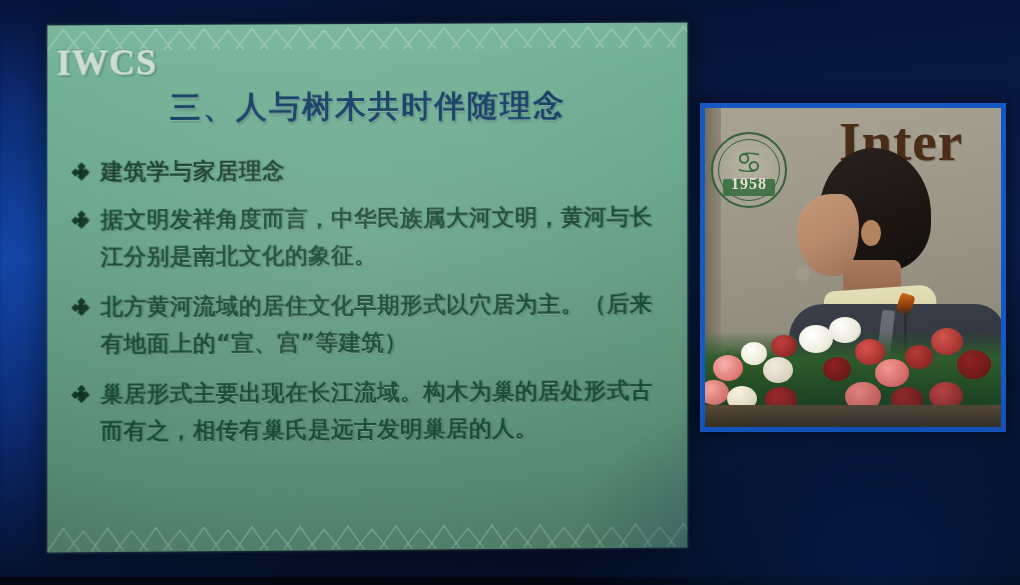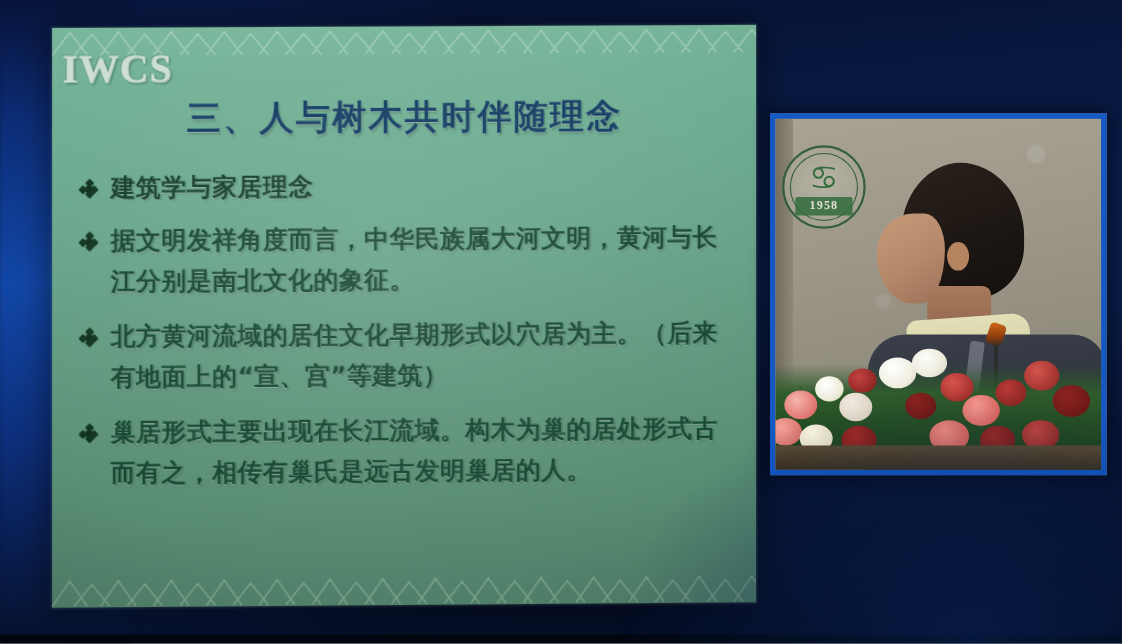--- a/index.html
+++ b/index.html
@@ -169,21 +169,21 @@
   }
   #seal .leaf {
     position:absolute; left:50%; top:40%;
     transform:translate(-50%,-50%);
     font-size:30px; color:#2f6b3a; line-height:1;
   }
   #seal .year {
     position:absolute; left:0; right:0; bottom:13px;
     text-align:center;
     font-family:"Liberation Serif", serif;
-    font-size:11px; font-weight:700; letter-spacing:1px;
+    font-size:16px; font-weight:700; letter-spacing:1px;
     color:#e8e4d6;
   }
   #seal .year-bg {
     position:absolute; left:10px; right:10px; bottom:10px; height:17px;
     border-radius:2px;
     background:#2f6b3a; opacity:0.88;
   }
 
   
   #banner-text {
@@ -374,20 +374,21 @@
       <div id="wall"></div>
       <div id="wall-edge"></div>
 
       <div id="seal">
         <div class="ring2"></div>
         <div class="leaf">♋</div>
         <div class="year-bg"></div>
         <div class="year">1958</div>
       </div>
 
+      <div id="banner-text">Inter</div>
       <div id="banner-cn">南京</div>
 
       <div id="speaker">
         <div id="head"></div>
         <div id="face"></div>
         <div id="ear"></div>
         <div id="neck"></div>
         <div id="collar"></div>
         <div id="torso"></div>
         <div id="strap"></div>

